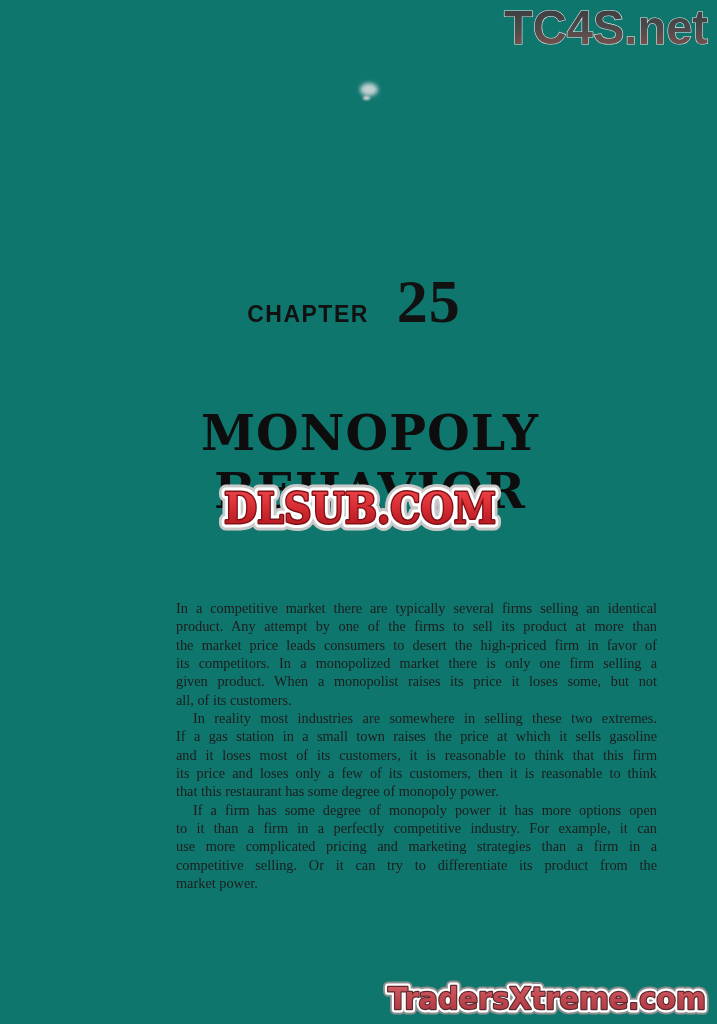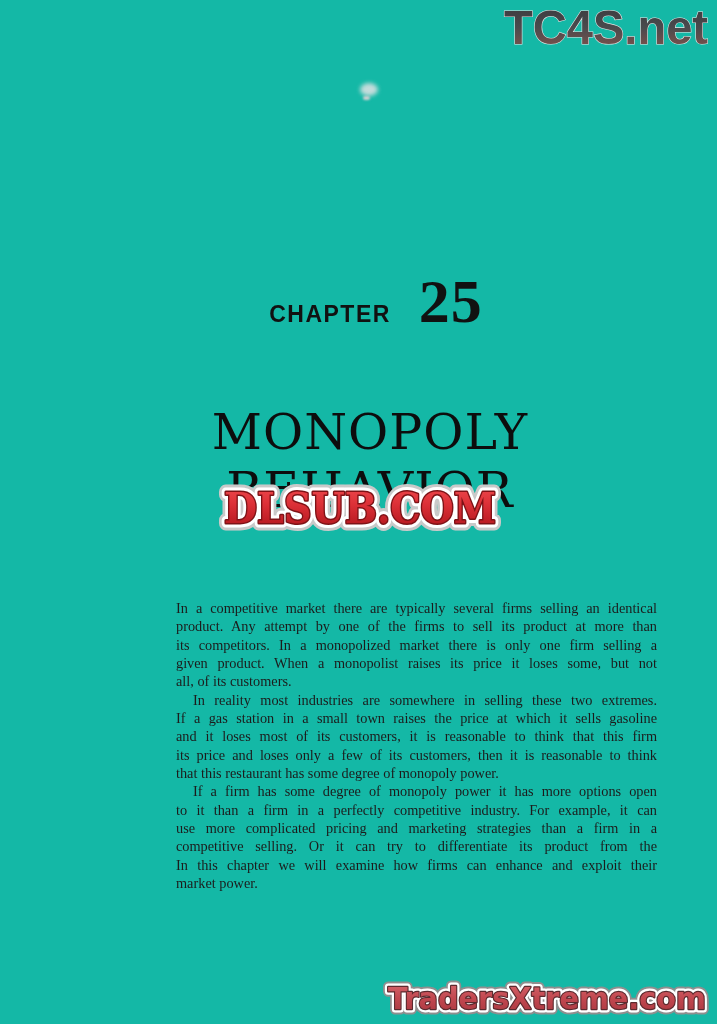--- a/index.html
+++ b/index.html
@@ -1,20 +1,20 @@
 <!DOCTYPE html>
 <html><head>
 <meta charset="utf-8">
 <style>
   html, body { margin: 0; padding: 0; background: #ffffff; }
   .page {
     position: relative;
     width: 717px;
     height: 1024px;
-    background: #14b8a6;
+    background: #0f766e;
     overflow: hidden;
     font-family: "Liberation Serif", serif;
   }
 
   
   .tc4s-logo { position: absolute; top: 2px; right: 3px; }
 
   
   .smudge {
     position: absolute; left: 360px; top: 83px;
@@ -27,21 +27,21 @@
   .smudge2 {
     position: absolute; left: 363px; top: 96px;
     width: 7px; height: 4px;
     background: #cfcfd2;
     border-radius: 2px;
     filter: blur(1px);
   }
 
   
   .chapter-row {
-    position: absolute; top: 266px; left: 136px; width: 480px;
+    position: absolute; top: 266px; left: 114px; width: 480px;
     display: flex; justify-content: center; align-items: baseline;
     color: #111111;
     gap: 16px;
   }
   .chapter-word {
     font-family: "Liberation Sans", sans-serif;
     font-weight: 700;
     font-size: 23px;
     letter-spacing: 1.5px;
   }
@@ -51,21 +51,21 @@
     font-size: 62px;
     margin-left: 12px;
     letter-spacing: 1px;
   }
 
   
   .title-block {
     position: absolute; top: 404px; left: 130px; width: 480px;
     text-align: center;
     font-family: "DejaVu Serif", serif;
-    font-weight: 400;
+    font-weight: 700;
     font-size: 49px;
     line-height: 58px;
     letter-spacing: 1px;
     color: #0d0d0d;
   }
 
   
   .dlsub-logo { position: absolute; top: 476px; left: 210px; }
 
   
@@ -130,37 +130,37 @@
         <text x="14" y="47" textLength="272" lengthAdjust="spacingAndGlyphs" stroke="#7e1216" stroke-width="3" stroke-linejoin="round" fill="none">DLSUB.COM</text>
         <text x="14" y="47" textLength="272" lengthAdjust="spacingAndGlyphs" fill="url(#gradDL)">DLSUB.COM</text>
       </g>
     </svg>
   </div>
 
   <div class="body-text">
     <div>
       <div class="line">In a competitive market there are typically several firms selling an identical</div>
       <div class="line">product. Any attempt by one of the firms to sell its product at more than</div>
+      <div class="line">the market price leads consumers to desert the high-priced firm in favor of</div>
       <div class="line">its competitors. In a monopolized market there is only one firm selling a</div>
       <div class="line">given product. When a monopolist raises its price it loses some, but not</div>
       <div class="line last">all, of its customers.</div>
     </div>
     <div>
       <div class="line indent">In reality most industries are somewhere in selling these two extremes.</div>
       <div class="line">If a gas station in a small town raises the price at which it sells gasoline</div>
       <div class="line">and it loses most of its customers, it is reasonable to think that this firm</div>
       <div class="line">its price and loses only a few of its customers, then it is reasonable to think</div>
       <div class="line last">that this restaurant has some degree of monopoly power.</div>
     </div>
     <div>
       <div class="line indent">If a firm has some degree of monopoly power it has more options open</div>
       <div class="line">to it than a firm in a perfectly competitive industry. For example, it can</div>
       <div class="line">use more complicated pricing and marketing strategies than a firm in a</div>
       <div class="line">competitive selling. Or it can try to differentiate its product from the</div>
-      <div class="line">In this chapter we will examine how firms can enhance and exploit their</div>
       <div class="line last">market power.</div>
     </div>
   </div>
 
   <div class="traders-logo">
     <svg width="340" height="48" viewBox="0 0 340 48">
       <defs>
         <linearGradient id="gradTX" x1="0" y1="0" x2="0" y2="1">
           <stop offset="0%" stop-color="#d96a70"></stop>
           <stop offset="50%" stop-color="#c24850"></stop>

